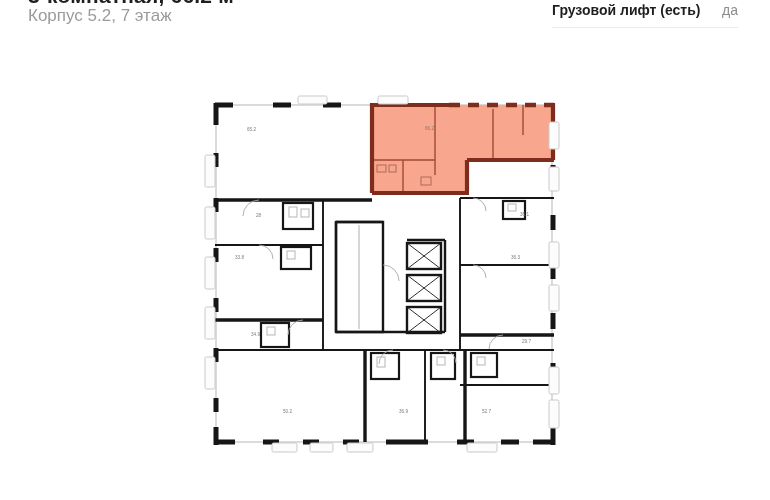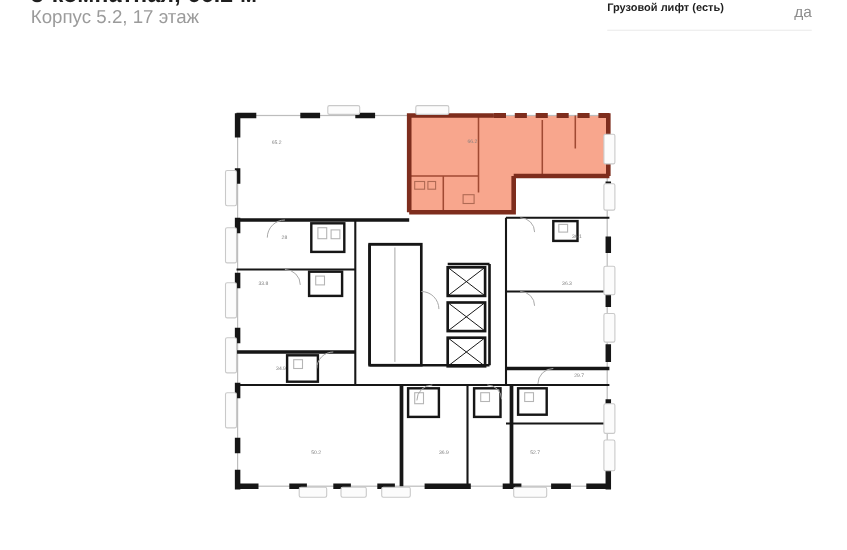--- a/index.html
+++ b/index.html
@@ -16,21 +16,21 @@
   }
   .subtitle{
     position:absolute;left:28px;top:6px;
     font-size:17px;color:#9b9b9b;white-space:nowrap;
   }
   .spec-row{
     position:absolute;left:552px;top:2px;width:186px;height:24px;
   }
   .spec-label{
     position:absolute;left:0;top:0;
-    font-size:10px;font-weight:bold;color:#1f1f1f;white-space:nowrap;
+    font-size:14px;font-weight:bold;color:#1f1f1f;white-space:nowrap;
   }
   .spec-value{
     position:absolute;right:0;top:0;
     font-size:14px;color:#8d8d8d;white-space:nowrap;margin-left:34px;
   }
   .spec-divider{
     position:absolute;left:552px;top:27px;width:186px;height:1px;
     background:#ececec;
   }
   
@@ -50,21 +50,21 @@
   .hl-wall{stroke:#7E2D1D;stroke-width:4.2;fill:none;}
   .hl-dash{stroke:#7E2D1D;stroke-width:4.6;fill:none;stroke-dasharray:11 8;}
   .hl-thin{stroke:#A04A33;stroke-width:1.4;fill:none;}
   .hl-fixture{fill:none;stroke:#b06a54;stroke-width:1;}
   .stair-line{stroke:#9a9a9a;stroke-width:.8;}
 </style>
 </head>
 <body>
 
 <div class="title">3-комнатная, 66.2 м²</div>
-<div class="subtitle">Корпус 5.2, 17 этаж</div>
+<div class="subtitle">Корпус 5.2, 7 этаж</div>
 
 <div class="spec-row">
   <span class="spec-label">Грузовой лифт (есть)</span>
   <span class="spec-value">да</span>
 </div>
 <div class="spec-divider"></div>
 
 <div class="plan-wrap">
 <svg id="plan-svg" width="357" height="360" viewBox="0 0 357 360" xmlns="http://www.w3.org/2000/svg">
   <defs>

